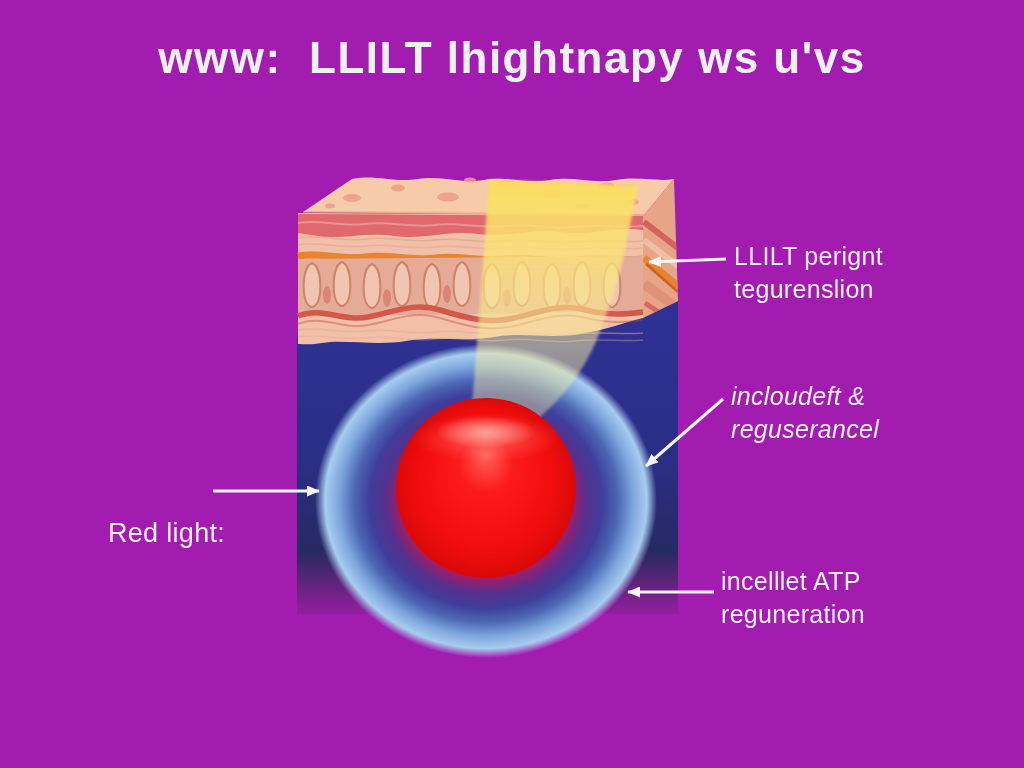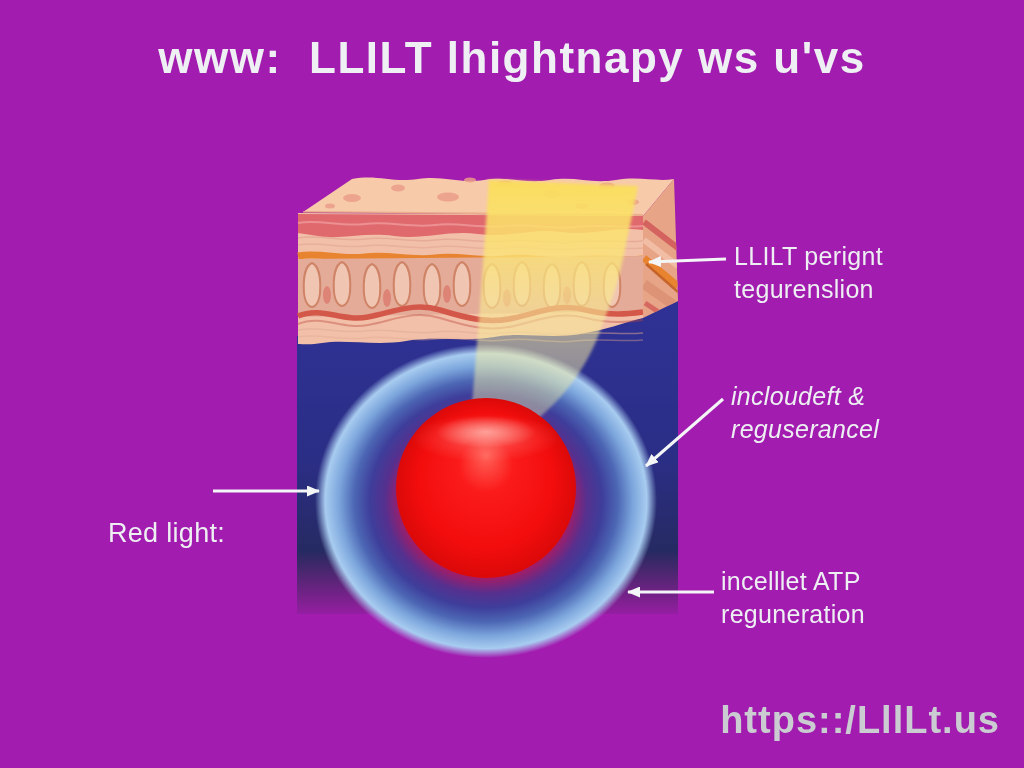--- a/index.html
+++ b/index.html
@@ -179,14 +179,13 @@
   <div class="title">www:  LLILT lhightnapy ws u'vs</div>
 
   <div class="label l1">LLILT perignt
 tegurenslion</div>
   <div class="label l2">incloudeft &amp;
 reguserancel</div>
   <div class="label l-red">Red light:</div>
   <div class="label l3">incelllet ATP
 reguneration</div>
 
-  <div class="url">https::/LllLt.us</div>
 </div>
 
 </body></html>

